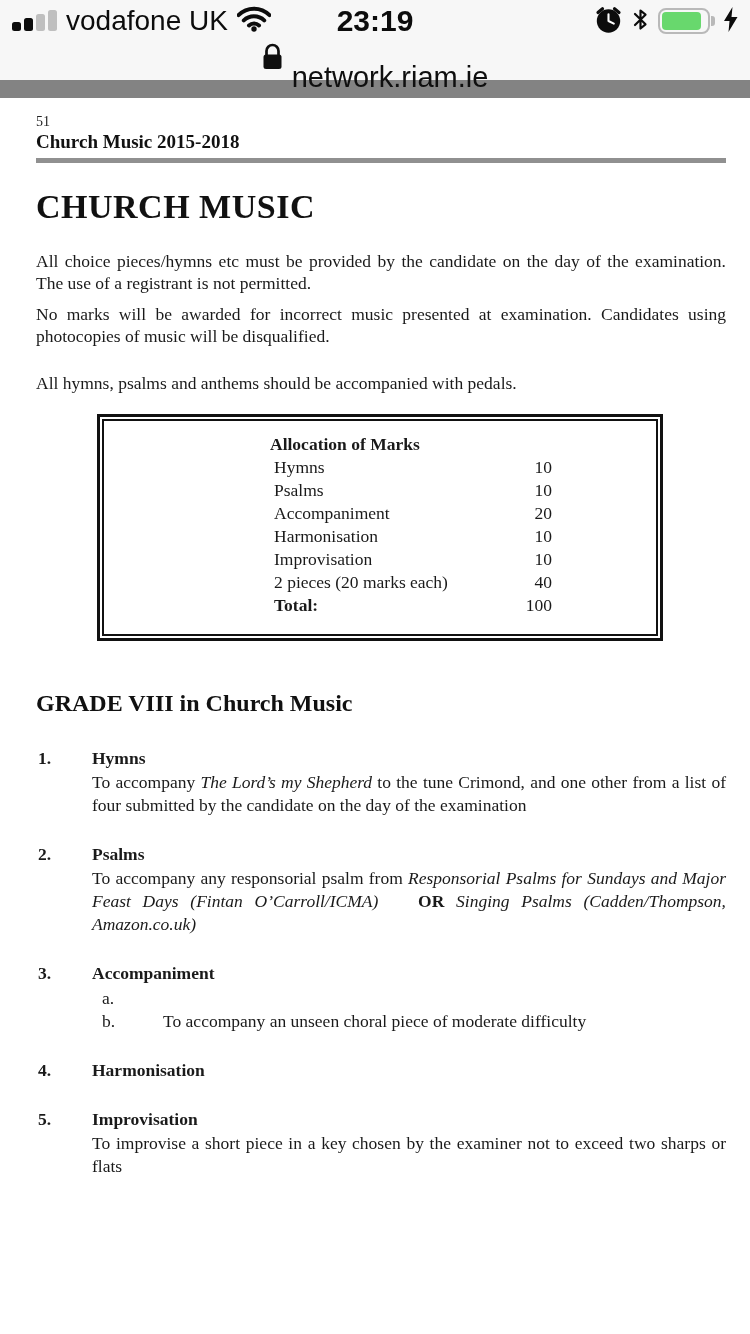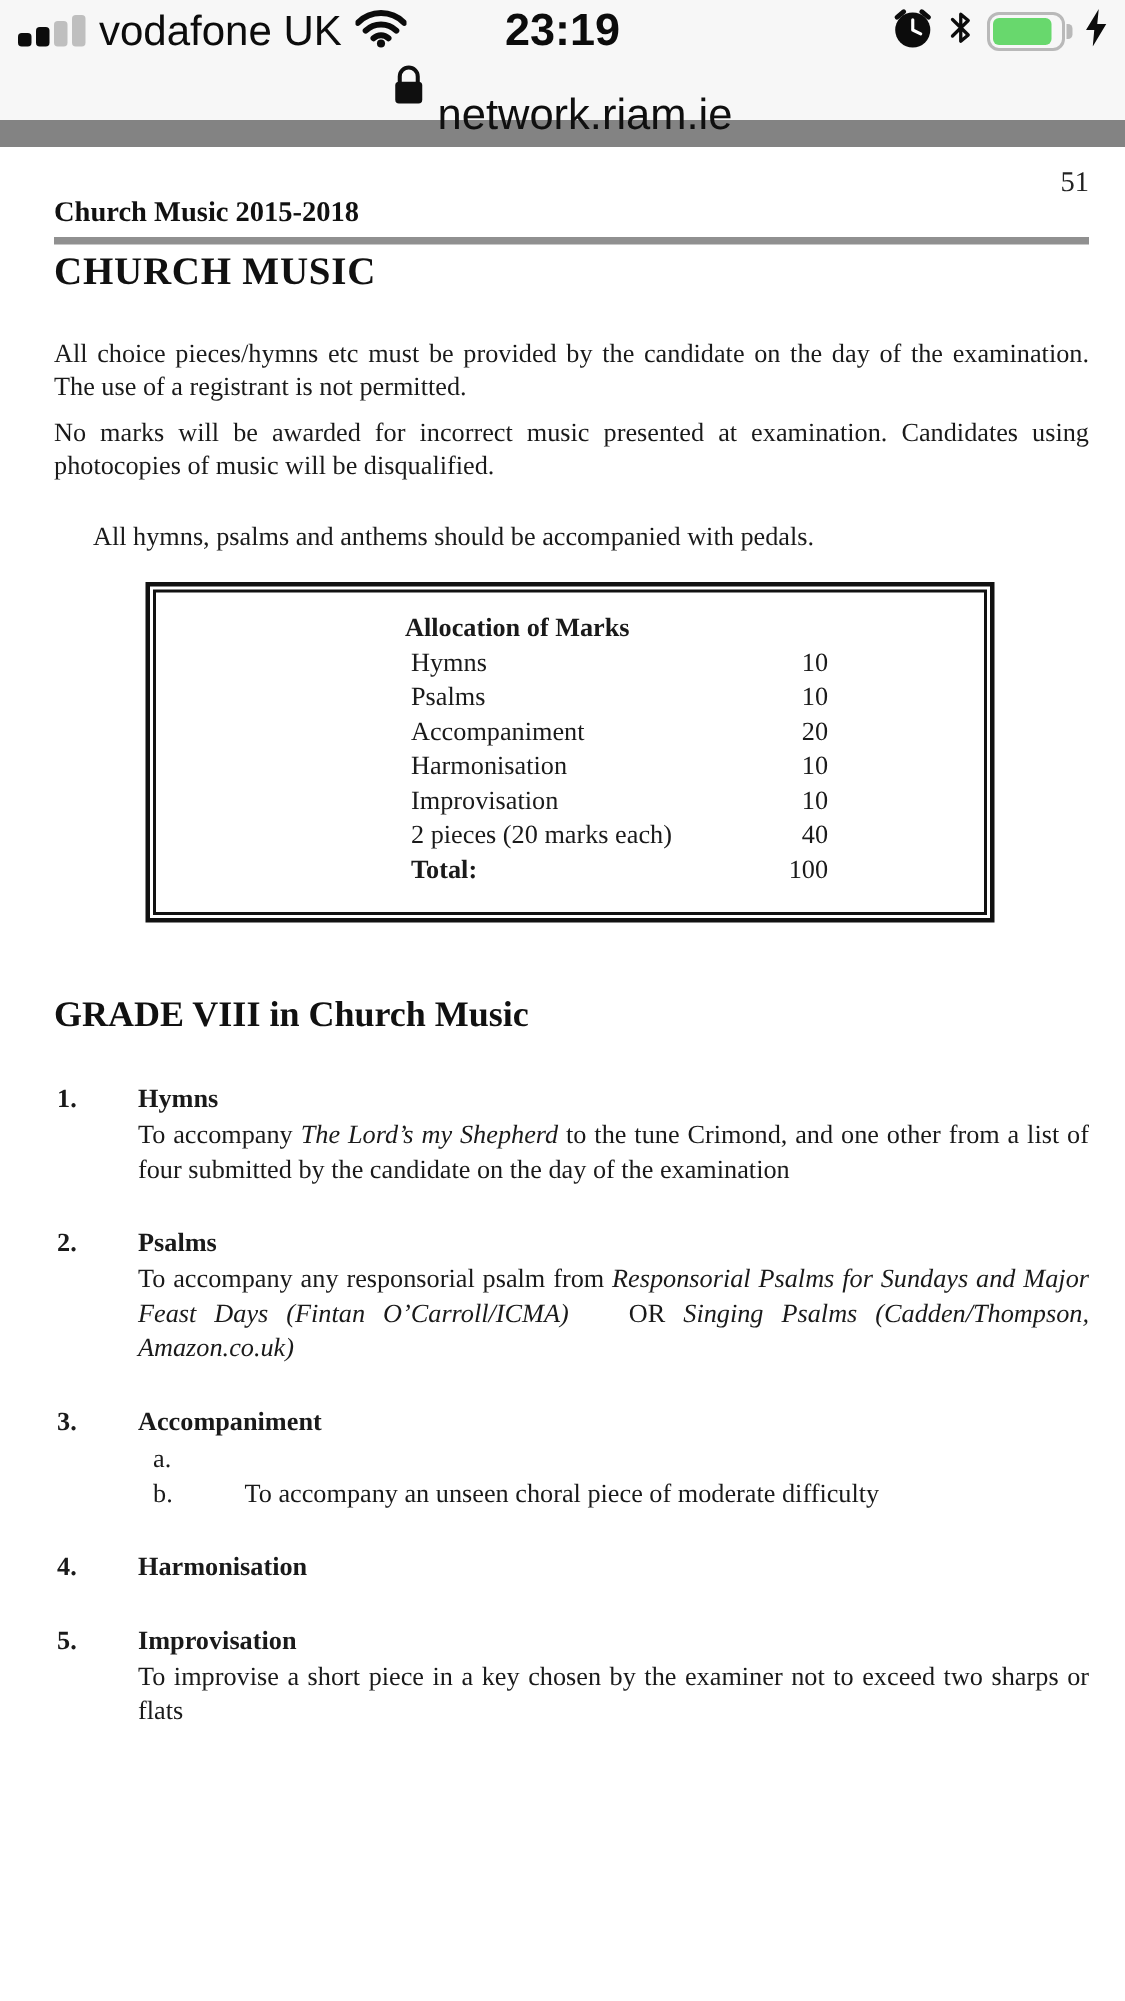--- a/index.html
+++ b/index.html
@@ -23,26 +23,26 @@
   .bat-fill { position:absolute; left:2px; top:2px; bottom:2px; width:39px; background:#68d86d; border-radius:4px; }
   .bat-nub { width:4px; height:10px; background:#b9b9b9; border-radius:0 3px 3px 0; margin-left:1px; }
 
   .urlbar { height:38px; display:flex; align-items:center; justify-content:center; gap:9px; padding-bottom:5px; }
   .url-text { font-size:29px; color:#0f0f0f;margin-top:38px; }
 
   .gap-band { height:18px; background:#838383; }
 
   
   .doc { background:#fff; padding:14px 24px 0 36px; color:#1a1a1a; }
-  .pagenum { text-align:right; font-size:19px; line-height:19px; color:#222; }
+  .pagenum { font-size:14px; line-height:19px; color:#222; }
   .sec-header { font-size:19px; line-height:22px; font-weight:bold; color:#111; }
   .rule { height:5px; background:#909090; margin-top:5px; }
-  .main-title { font-size:26px; line-height:36px; font-weight:bold; color:#111; letter-spacing:0.5px; }
+  .main-title { margin-top:26px; font-size:34px; line-height:36px; font-weight:bold; color:#111; letter-spacing:0.5px; }
   .para { font-size:17.5px; line-height:22px; text-align:justify; }
-  .p1 { margin-top:9px; } .p2 { margin-top:25px; } .p3 { margin-top:25px;margin-left:26px; }
+  .p1 { margin-top:9px; } .p2 { margin-top:25px; } .p3 { margin-top:25px; }
 
   .marks-box { margin:20px 0 0 61px; width:566px; border:3.5px solid #111; padding:2px; background:#fff; }
   .marks-inner { border:2px solid #111; padding:12px 0 17px; }
   .marks-title { font-weight:bold; font-size:17.5px; line-height:23px; padding-left:166px; }
   .marks-row { display:flex; font-size:17.5px; line-height:23px; padding-left:170px; }
   .m-label { width:236px; }
   .m-value { width:42px; text-align:right; }
   .marks-row.total .m-label { font-weight:bold; }
 
   .grade-heading { margin-top:48px; font-size:24px; line-height:29px; font-weight:bold; color:#111; }
@@ -52,21 +52,21 @@
   .item:last-child { margin-bottom:0; }
   .item-num { position:absolute; left:2px; top:0; font-weight:bold; }
   .item-title { font-weight:bold; }
   .item-body { text-align:justify; margin-top:1px; }
   .subitem { position:relative; padding-left:71px; margin-top:2px; }
   .subitem + .subitem { margin-top:25px; }
   .sub-letter { position:absolute; left:10px; top:0; }
   .sub-body { text-align:justify; }
 
   .it { font-style:italic; }
-  .bd { font-weight:normal;margin-left:28px; }
+  .bd { font-weight:bold;margin-left:28px; }
 </style>
 </head>
 <body>
 
 <div class="chrome">
   <div class="statusbar">
     <div class="sb-left">
       <div class="signal">
         <span class="bar b1"></span>
           <span class="bar b2"></span>

